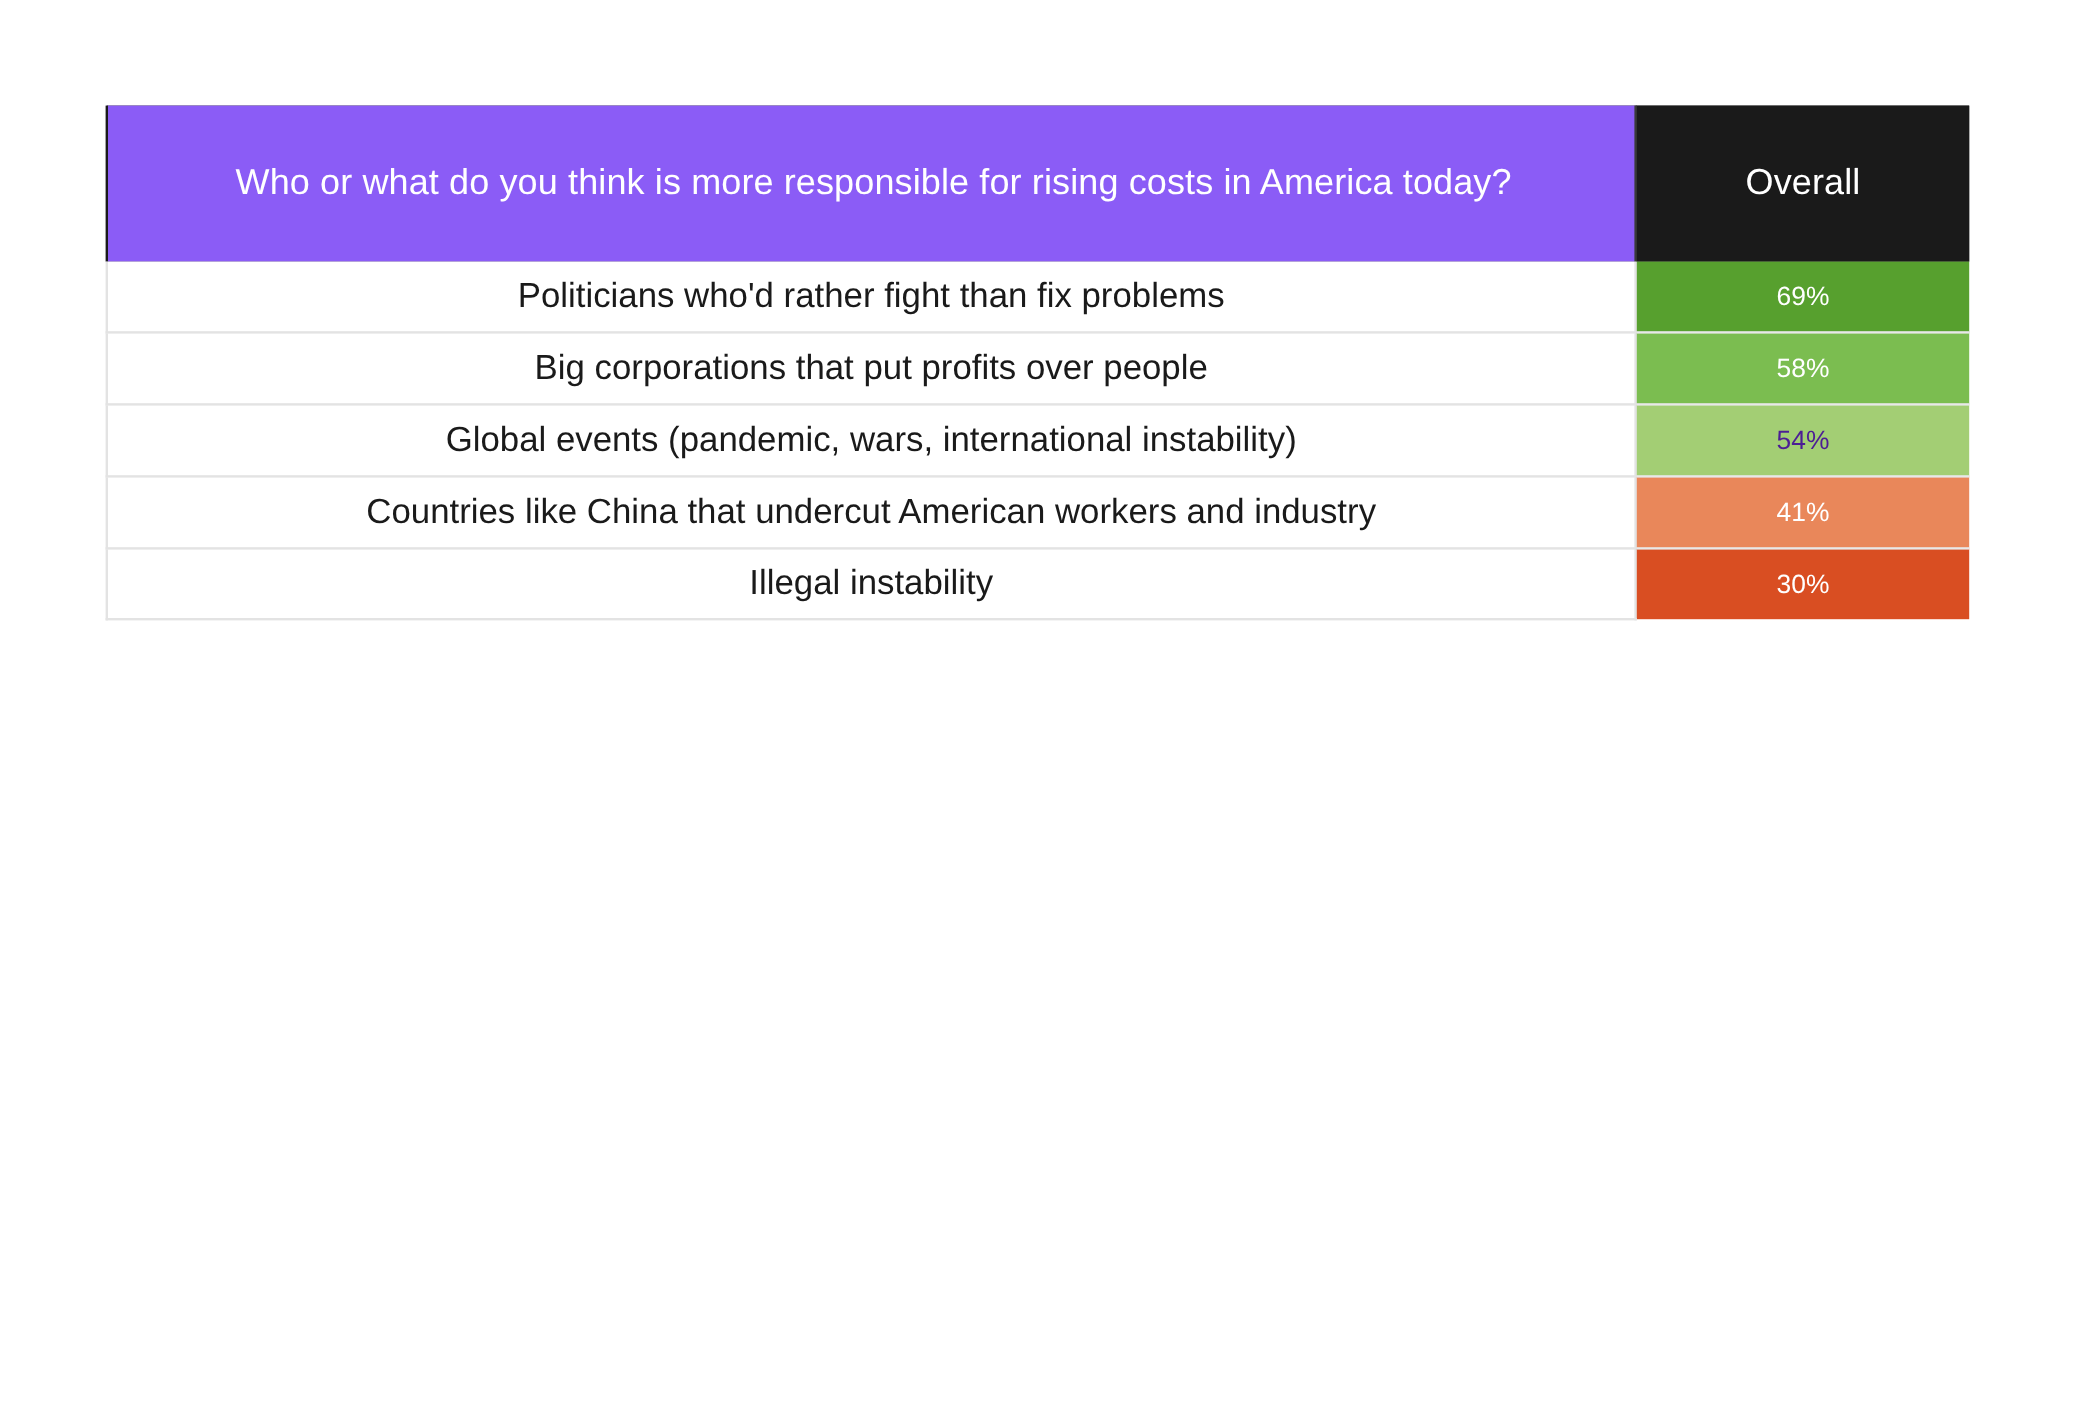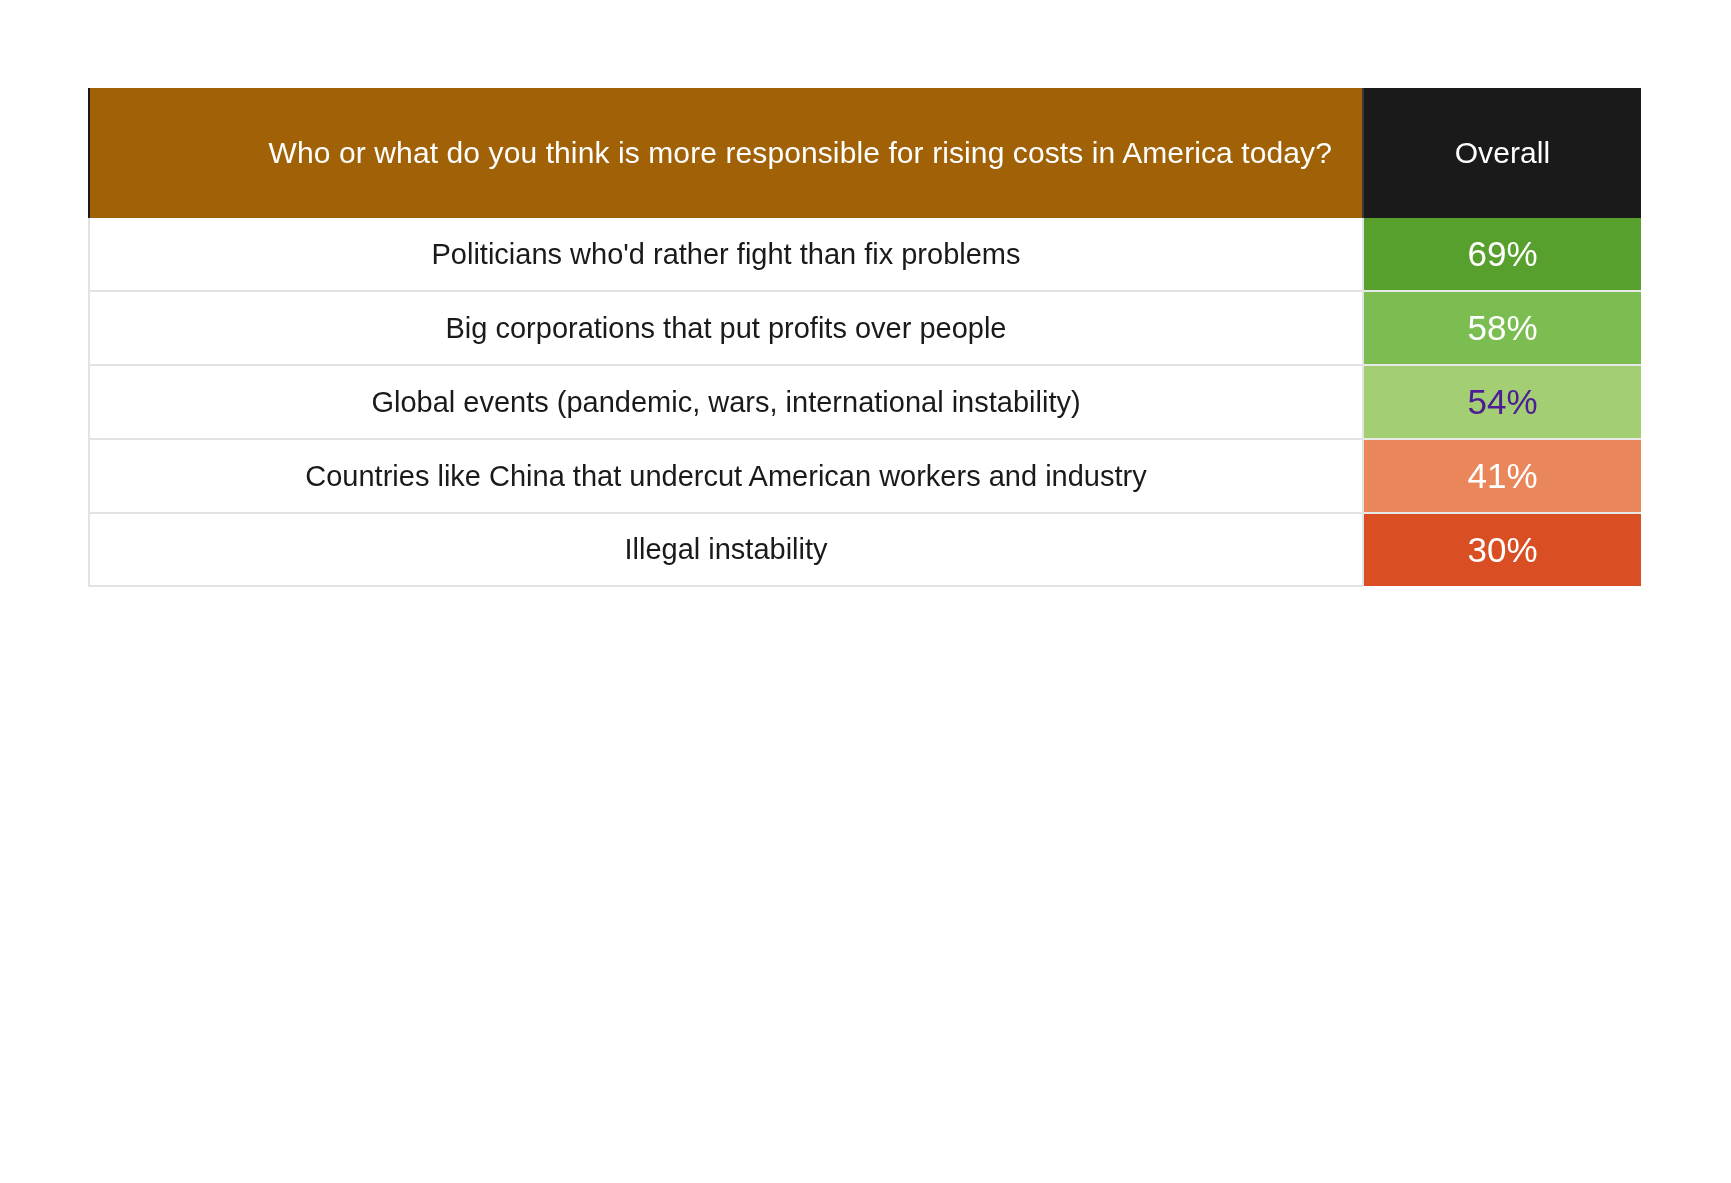--- a/index.html
+++ b/index.html
@@ -34,25 +34,25 @@
     width: 1392px;
   }
 
   col.c-label { width: 1274px; }
   col.c-value { width: 278px; }
 
   
   thead tr { background: #1A1A1A; }
 
   th.q-header {
-    background: #a16207;
+    background: #8b5cf6;
     color: #ffffff;
     font-size: 30px;
     font-weight: normal;
-    text-align: right;
+    text-align: center;
     vertical-align: middle;
     padding: 26px 30px 26px 34px;
     line-height: 1.32;
     height: 130px;
     box-sizing: border-box;
     border-right: 2px solid #3a3a3a;
     letter-spacing: 0.1px;
   }
 
   th.v-header {
@@ -80,21 +80,21 @@
     border-bottom: 2px solid #e3e3e3;
     border-right: 2px solid #e3e3e3;
     box-sizing: border-box;
   }
 
   tbody tr:last-child td.label-cell {
     border-bottom: 2px solid #e3e3e3;
   }
 
   tbody td.value-cell {
-    font-size: 35px;
+    font-size: 22px;
     text-align: center;
     vertical-align: middle;
     padding: 16px 4px;
     border-bottom: 2px solid #e8e8e8;
     box-sizing: border-box;
   }
 
   tbody tr:last-child td.value-cell {
     border-bottom: none;
   }

